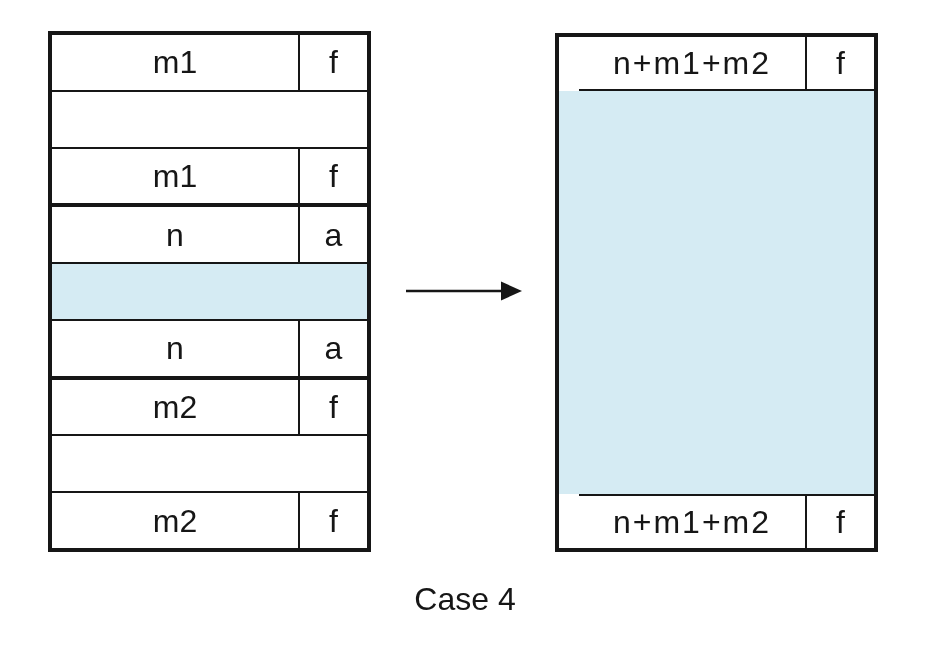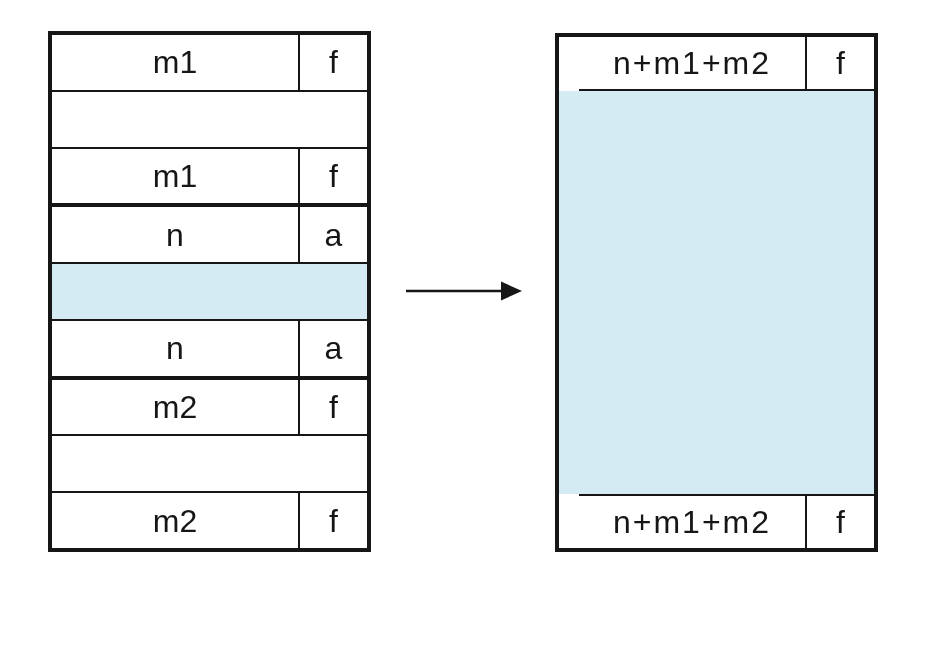--- a/index.html
+++ b/index.html
@@ -111,14 +111,15 @@
     </div>
     <div class="row row-grow payload-shaded">
       <div class="cell-main"></div>
     </div>
     <div class="row row-fixed topsep-thin">
       <div class="cell-main wide-label">n+m1+m2</div>
       <div class="cell-tag">f</div>
     </div>
   </div>
 
+  <div class="caption">Case 4</div>
 
 </div>
 
 </body></html>

